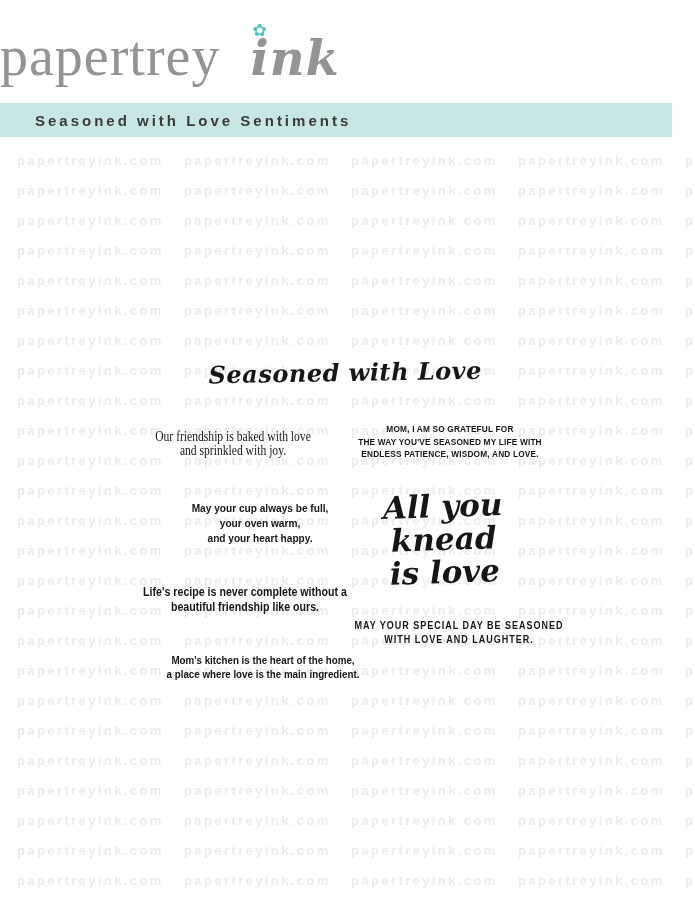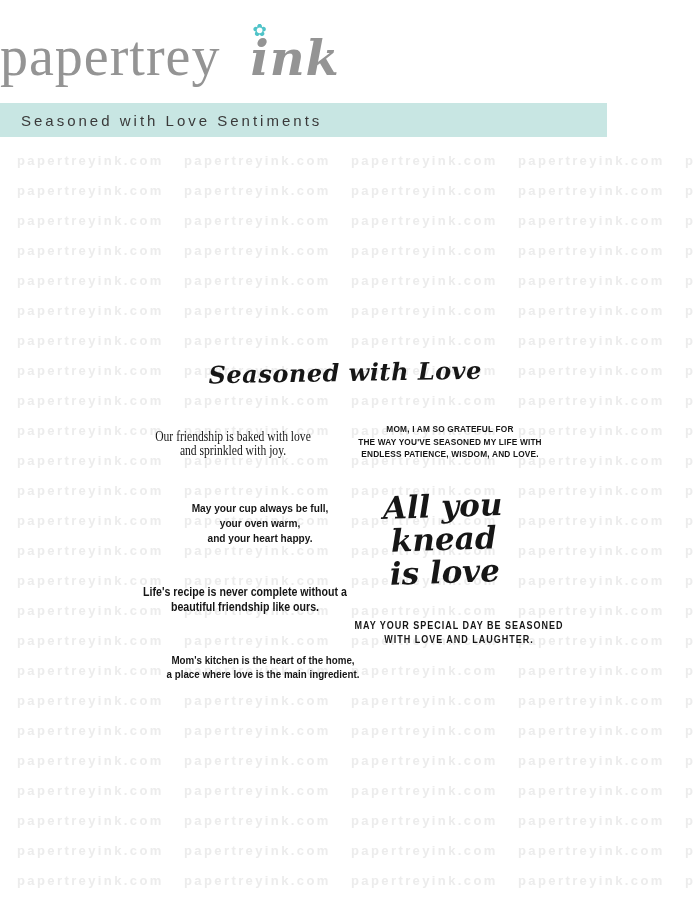--- a/index.html
+++ b/index.html
@@ -26,26 +26,26 @@
     font-size:48px; line-height:1; letter-spacing:1px;
   }
   .logo-flower {
     position:absolute; left:2px; top:-12px;
     font-size:17px; font-style:normal; font-weight:normal;
     color:var(--accent-teal, #4fc3c8);
   }
 
   
   .banner {
-    position:absolute; top:103px; left:0; height:34px; width:607px;
+    position:absolute; top:103px; left:0; height:34px; width:672px;
     box-sizing:border-box; z-index:3;
     background:var(--banner-bg, #c8e6e3);
     display:flex; align-items:center; justify-content:space-between;
-    padding:0 21px;
-    font-size:15px; font-weight:400; letter-spacing:3px;
+    padding:0 35px;
+    font-size:15px; font-weight:700; letter-spacing:3px;
     color:#3a3a3a;
   }
 
   
   .wm-layer { position:absolute; inset:0; z-index:1; }
   .wm-row {
     position:absolute; left:17px; height:30px; line-height:30px;
     white-space:nowrap;
   }
   .wm-cell {

